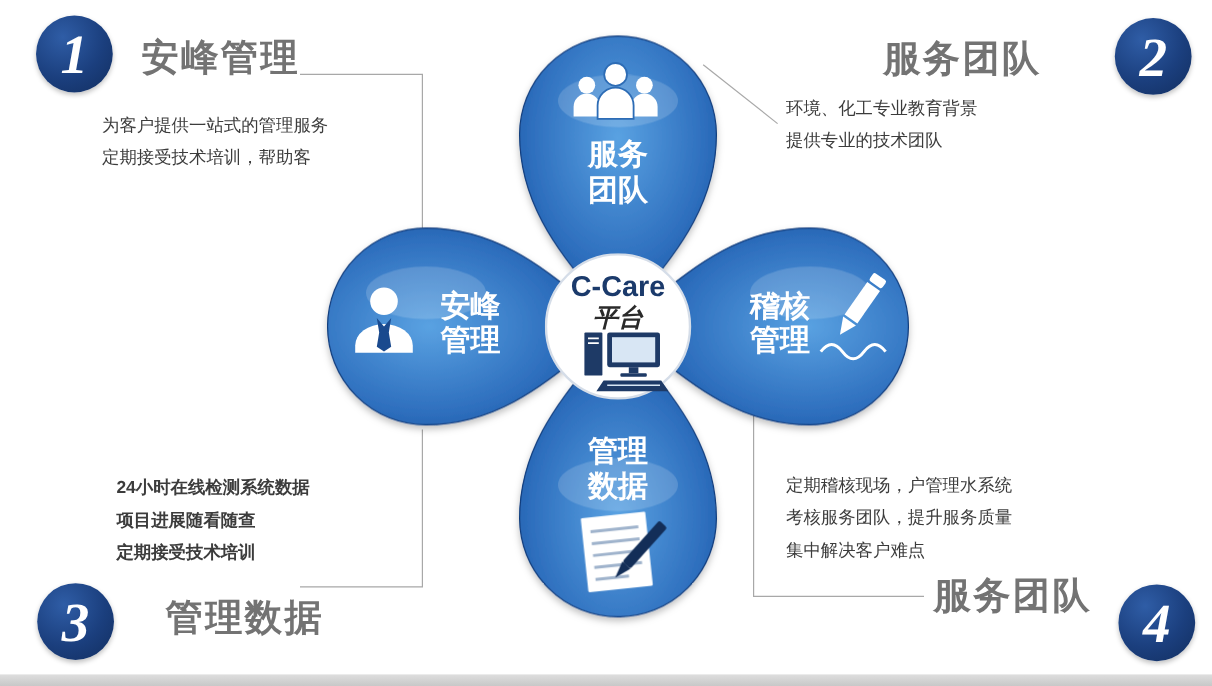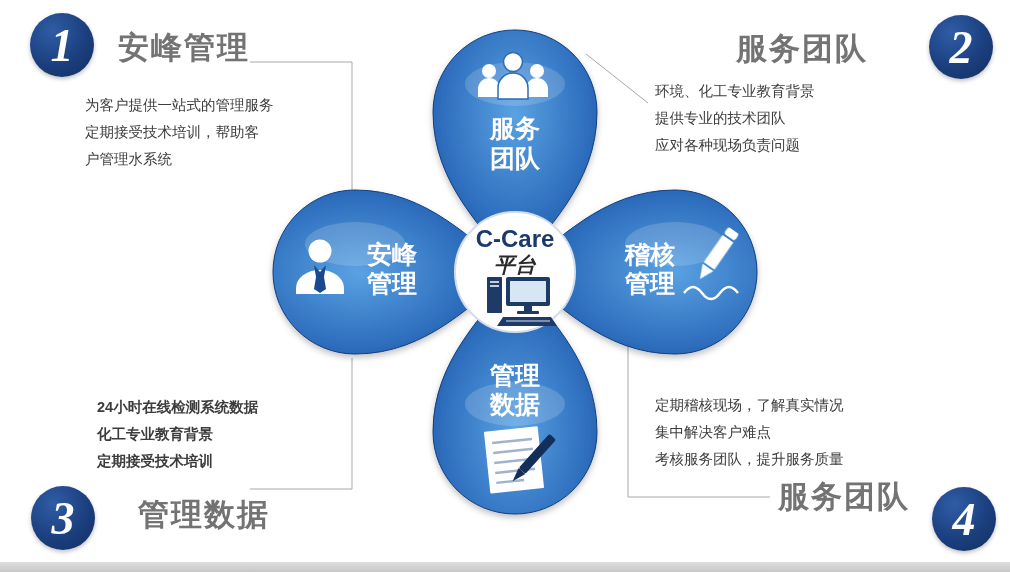--- a/index.html
+++ b/index.html
@@ -142,32 +142,30 @@
   <div class="badge badge-4">4</div>
 
   <div class="sec-title title-tl">安峰管理</div>
   <div class="sec-title title-tr">服务团队</div>
   <div class="sec-title title-bl">管理数据</div>
   <div class="sec-title title-br">服务团队</div>
 
   <div class="text-block block-tl">
     <div>为客户提供一站式的管理服务</div>
     <div>定期接受技术培训，帮助客</div>
-    <div>户管理水系统</div>
   </div>
   <div class="text-block block-tr">
     <div>环境、化工专业教育背景</div>
     <div>提供专业的技术团队</div>
-    <div>应对各种现场负责问题</div>
   </div>
   <div class="text-block block-bl">
     <div>24小时在线检测系统数据</div>
-    <div>化工专业教育背景</div>
+    <div>项目进展随看随查</div>
     <div>定期接受技术培训</div>
   </div>
   <div class="text-block block-br">
-    <div>定期稽核现场，了解真实情况</div>
+    <div>定期稽核现场，户管理水系统</div>
+    <div>考核服务团队，提升服务质量</div>
     <div>集中解决客户难点</div>
-    <div>考核服务团队，提升服务质量</div>
   </div>
 
   <div class="bottom-strip"></div>
 </div>
 
 </body></html>

